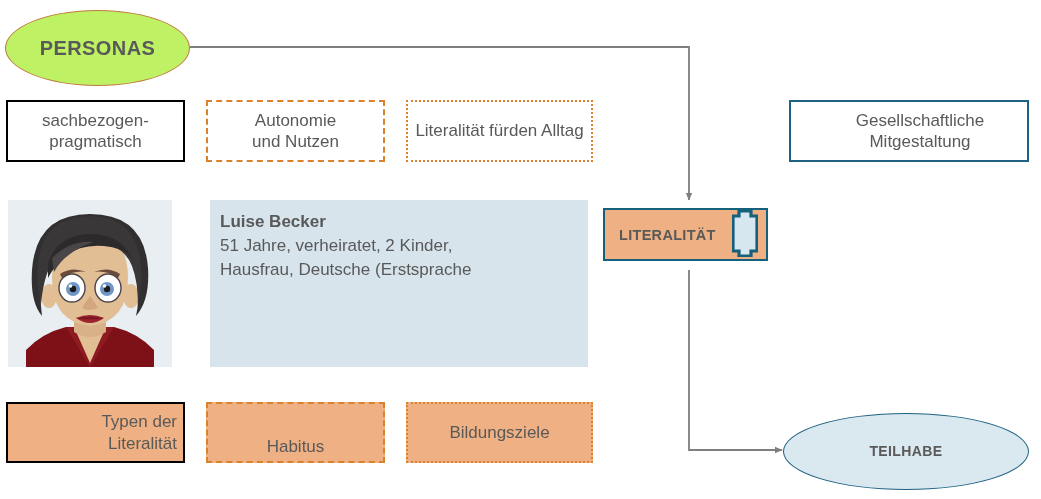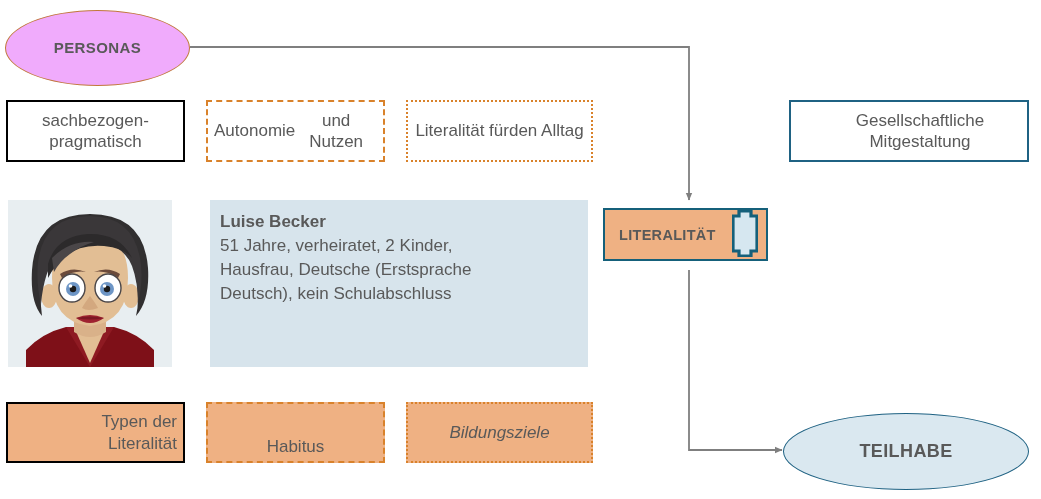--- a/index.html
+++ b/index.html
@@ -28,30 +28,30 @@
     text-align: center;
     color: #595959;
     line-height: 1.25;
   }
 
   
   .ellipse {
     border-radius: 50%;
   }
   .ellipse-personas {
-    background: #f0abfc;
+    background: #bef264;
     border: 1.5px solid #C1783C;
-    font-size: 15px;
+    font-size: 20px;
     font-weight: bold;
     letter-spacing: 0.4px;
   }
   .ellipse-teilhabe {
     background: #DAE8F0;
     border: 1.6px solid #1F6283;
-    font-size: 18px;
+    font-size: 14px;
     font-weight: bold;
     letter-spacing: 0.4px;
   }
 
   
   .attr-box {
     background: #ffffff;
     font-size: 17px;
     padding: 4px 6px;
   }
@@ -145,21 +145,21 @@
 
   <div class="node ellipse ellipse-personas" style="left:5px; top:10px; width:185px; height:76px;">
     <span>PERSONAS</span>
   </div>
 
   <div class="node attr-box border-solid-orange" style="left:6px; top:100px; width:179px; height:62px; flex-direction:column;">
     <span>sachbezogen-</span>
     <span>pragmatisch</span>
   </div>
 
-  <div class="node attr-box border-dashed-orange" style="left:206px; top:100px; width:179px; height:62px; flex-direction:row;">
+  <div class="node attr-box border-dashed-orange" style="left:206px; top:100px; width:179px; height:62px; flex-direction:column;">
     <span>Autonomie</span>
     <span>und Nutzen</span>
   </div>
 
   <div class="node attr-box border-dotted-orange" style="left:406px; top:100px; width:187px; height:62px; flex-direction:row;">
     <span>Literalität für</span>
     <span>den Alltag</span>
   </div>
 
   <div class="node box-blue" style="left:789px; top:100px; width:240px; height:62px; flex-direction:column;padding-left:28px;">
@@ -204,42 +204,41 @@
 
       <path d="M68,118 Q82,112 96,118 Q82,128 68,118 Z" fill="#9E2230"></path>
       <path d="M68,118 Q82,115 96,118 Q82,121 68,118 Z" fill="#7C1824"></path>
     </svg>
   </div>
 
   <div class="persona-desc" style="left:210px; top:200px; width:378px; height:167px;">
     <span class="persona-name">Luise Becker</span>
     <span>51 Jahre, verheiratet, 2 Kinder,</span><br>
     <span>Hausfrau, Deutsche (Erstsprache</span><br>
-    <span>Deutsch), kein Schulabschluss</span>
   </div>
 
   <div class="lit-box" style="left:603px; top:208px; width:165px; height:53px;">
     <span>LITERALITÄT</span>
     <span class="lit-icon">
       <svg width="26" height="47" viewBox="0 0 26 47">
         <path d="M7,1 L19,1 L19,6 L25,6 L25,41 L19,41 L19,46 L7,46 L7,41 L1,41 L1,6 L7,6 Z" fill="#D6E7F0" stroke="#15607A" stroke-width="3.2" stroke-linejoin="miter"></path>
       </svg>
     </span>
   </div>
 
   <div class="node fill-box border-solid-orange" style="left:6px; top:402px; width:179px; height:61px; flex-direction:column;align-items:flex-end;">
     <span>Typen der</span>
     <span>Literalität</span>
   </div>
 
   <div class="node fill-box border-dashed-orange" style="left:206px; top:402px; width:179px; height:61px;align-items:flex-end;">
     <span>Habitus</span>
   </div>
 
-  <div class="node fill-box border-dotted-orange" style="left:406px; top:402px; width:187px; height:61px;font-style:italic;">
+  <div class="node fill-box border-dotted-orange" style="left:406px; top:402px; width:187px; height:61px;">
     <span>Bildungsziele</span>
   </div>
 
   <div class="node ellipse ellipse-teilhabe" style="left:783px; top:413px; width:246px; height:77px;">
     <span>TEILHABE</span>
   </div>
 
 </div>
 
 </body></html>

